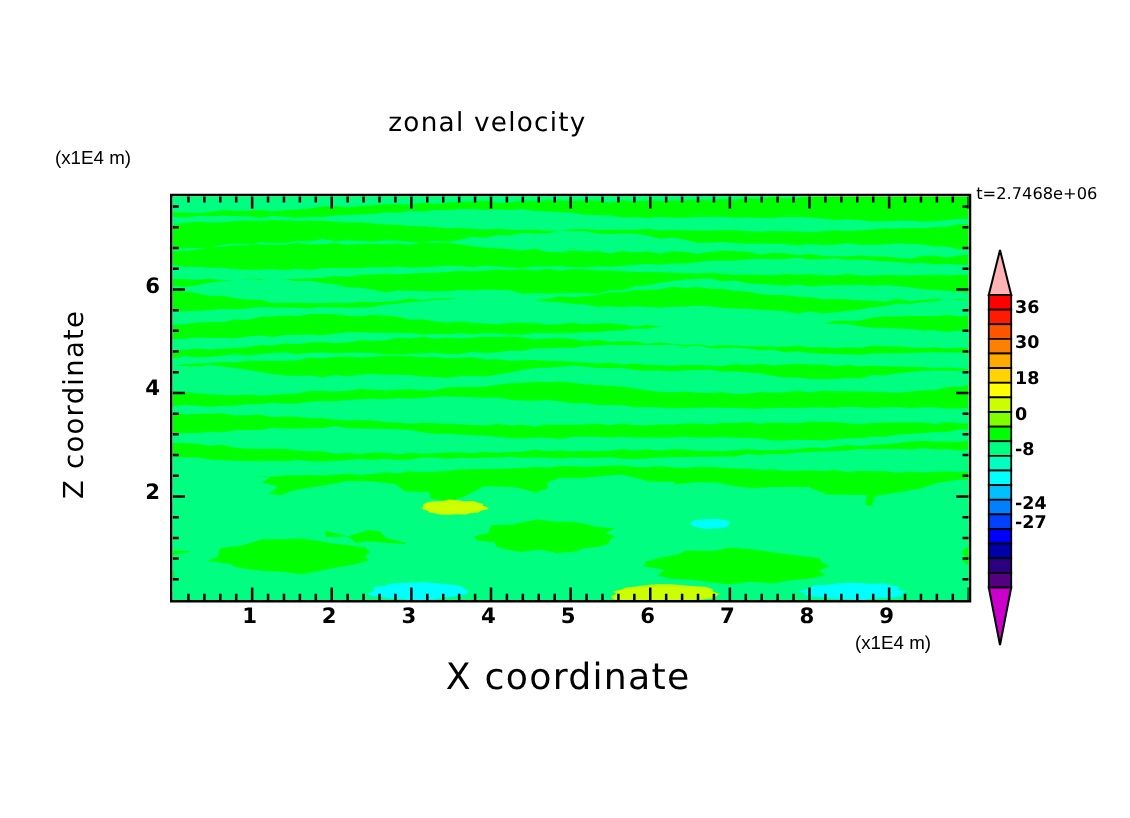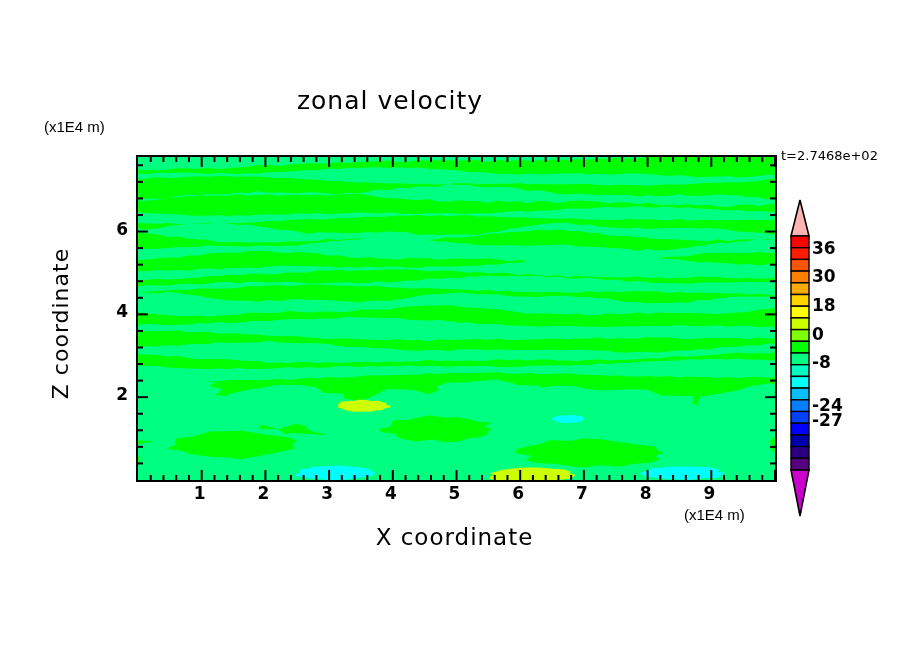--- a/index.html
+++ b/index.html
@@ -17,21 +17,21 @@
   }
 
   
   #plot-title {
     position: absolute;
     left: 0;
     top: 86px;
     width: 780px;
     text-align: center;
     font-family: "DejaVu Sans", sans-serif;
-    font-size: 25px;
+    font-size: 21px;
     font-weight: 400;
     letter-spacing: 1px;
     white-space: pre;
   }
 
   
   .unit-note {
     position: absolute;
     font-family: Liberation Sans, sans-serif;
     font-size: 15px;
@@ -77,21 +77,21 @@
   .ytick { width: 24px; text-align: right; }
 
   
   #xaxis-title {
     position: absolute;
     left: 136px;
     top: 524px;
     width: 637px;
     text-align: center;
     font-family: "DejaVu Sans", sans-serif;
-    font-size: 23px;
+    font-size: 29px;
     letter-spacing: 1px;
     white-space: pre;
   }
   #yaxis-title {
     position: absolute;
     left: -70px;
     top: 311px;
     width: 260px;
     text-align: center;
     font-family: "DejaVu Sans", sans-serif;
@@ -101,34 +101,34 @@
     transform: rotate(-90deg);
     transform-origin: center center;
   }
 
   
   #colorbar { position: absolute; left: 783px; top: 198px; }
   .cbar-label {
     position: absolute;
     left: 812px;
     font-family: "DejaVu Sans", sans-serif;
-    font-size: 17px;
+    font-size: 14px;
     font-weight: bold;
     white-space: pre;
   }
 </style>
 </head>
 <body>
 
 <div id="plot-title">zonal velocity</div>
 
 <div class="unit-note" id="unit-note-y">(x1E4 m)</div>
 <div class="unit-note" id="unit-note-x">(x1E4 m)</div>
 
-<div id="time-stamp">t=2.7468e+02</div>
+<div id="time-stamp">t=2.7468e+06</div>
 
 <div id="plot-frame">
   <svg id="contour-svg" width="637" height="323" viewBox="0 0 637 323" preserveAspectRatio="none">
     <rect x="0" y="0" width="637" height="323" fill="#00FF00"></rect>
     <g id="stripe-layer">
         <path d="M -10.0 -12.0 L 0.0 -9.7 L 10.0 -9.7 L 20.0 -8.4 L 30.0 -7.1 L 40.0 -7.7 L 50.0 -5.1 L 60.0 -4.7 L 70.0 -5.3 L 80.0 -4.5 L 90.0 -3.4 L 100.0 -2.2 L 110.0 -2.6 L 120.0 -2.5 L 130.0 -2.3 L 140.0 0.0 L 150.0 -0.3 L 160.0 -0.7 L 170.0 -1.6 L 180.0 -1.6 L 190.0 -1.7 L 200.0 -1.3 L 210.0 -2.8 L 220.0 -2.5 L 230.0 -3.1 L 240.0 -2.9 L 250.0 -2.4 L 260.0 -2.8 L 270.0 -3.3 L 280.0 -4.4 L 290.0 -4.3 L 300.0 -2.5 L 310.0 -4.1 L 320.0 -2.0 L 330.0 -2.6 L 340.0 -2.1 L 350.0 -1.5 L 360.0 -2.1 L 370.0 -2.3 L 380.0 -1.4 L 390.0 -2.0 L 400.0 -0.7 L 410.0 -2.1 L 420.0 -1.4 L 430.0 -2.4 L 440.0 -1.7 L 450.0 -1.8 L 460.0 -2.8 L 470.0 -4.8 L 480.0 -3.9 L 490.0 -4.9 L 500.0 -5.2 L 510.0 -6.0 L 520.0 -7.6 L 530.0 -8.1 L 540.0 -10.1 L 550.0 -9.6 L 560.0 -11.4 L 570.0 -12.3 L 580.0 -13.0 L 590.0 -13.8 L 600.0 -13.2 L 610.0 -13.8 L 620.0 -13.9 L 630.0 -13.0 L 640.0 -12.1 L 640.0 -0.5 L 630.0 -1.1 L 620.0 -1.7 L 610.0 -1.6 L 600.0 -1.0 L 590.0 -0.2 L 580.0 -1.0 L 570.0 -2.2 L 560.0 -1.9 L 550.0 -0.8 L 540.0 -1.6 L 530.0 0.1 L 520.0 -1.0 L 510.0 -0.5 L 500.0 1.5 L 490.0 1.8 L 480.0 0.5 L 470.0 1.9 L 460.0 1.4 L 450.0 2.8 L 440.0 2.2 L 430.0 3.1 L 420.0 2.6 L 410.0 3.1 L 400.0 3.4 L 390.0 3.6 L 380.0 3.3 L 370.0 4.1 L 360.0 3.0 L 350.0 5.1 L 340.0 3.2 L 330.0 3.1 L 320.0 3.7 L 310.0 3.2 L 300.0 3.2 L 290.0 3.8 L 280.0 3.1 L 270.0 5.0 L 260.0 5.1 L 250.0 3.4 L 240.0 4.2 L 230.0 4.4 L 220.0 4.9 L 210.0 6.1 L 200.0 5.2 L 190.0 6.6 L 180.0 6.4 L 170.0 6.3 L 160.0 7.1 L 150.0 7.8 L 140.0 9.0 L 130.0 7.7 L 120.0 8.1 L 110.0 9.8 L 100.0 10.5 L 90.0 11.1 L 80.0 12.0 L 70.0 11.0 L 60.0 11.7 L 50.0 11.6 L 40.0 11.2 L 30.0 12.5 L 20.0 13.3 L 10.0 12.9 L 0.0 12.7 L -10.0 12.0 Z" fill="#00FF80"></path>
         <path d="M -10.0 16.9 L 0.0 16.4 L 10.0 16.9 L 20.0 15.8 L 30.0 15.9 L 40.0 15.6 L 50.0 15.8 L 60.0 15.9 L 70.0 17.3 L 80.0 15.8 L 90.0 16.3 L 100.0 17.3 L 110.0 16.3 L 120.0 16.6 L 130.0 15.3 L 140.0 15.0 L 150.0 14.5 L 160.0 14.1 L 170.0 12.9 L 180.0 13.2 L 190.0 11.6 L 200.0 12.1 L 210.0 11.0 L 220.0 11.1 L 230.0 10.4 L 240.0 10.2 L 250.0 10.9 L 260.0 10.5 L 270.0 10.9 L 280.0 10.4 L 290.0 11.7 L 300.0 12.2 L 310.0 12.8 L 320.0 13.2 L 330.0 15.0 L 340.0 15.0 L 350.0 15.4 L 360.0 16.9 L 370.0 16.8 L 380.0 17.4 L 390.0 16.5 L 400.0 17.2 L 410.0 17.2 L 420.0 16.4 L 430.0 16.6 L 440.0 16.3 L 450.0 17.2 L 460.0 16.9 L 470.0 17.4 L 480.0 17.3 L 490.0 16.6 L 500.0 16.6 L 510.0 16.9 L 520.0 17.9 L 530.0 18.9 L 540.0 18.3 L 550.0 19.1 L 560.0 20.2 L 570.0 19.9 L 580.0 19.6 L 590.0 19.3 L 600.0 20.4 L 610.0 20.0 L 620.0 18.9 L 630.0 18.0 L 640.0 18.1 L 640.0 21.9 L 630.0 22.2 L 620.0 24.1 L 610.0 24.7 L 600.0 25.6 L 590.0 25.3 L 580.0 25.7 L 570.0 25.7 L 560.0 26.6 L 550.0 27.2 L 540.0 27.8 L 530.0 27.2 L 520.0 28.0 L 510.0 28.7 L 500.0 28.2 L 490.0 28.0 L 480.0 27.7 L 470.0 28.4 L 460.0 28.0 L 450.0 27.1 L 440.0 26.9 L 430.0 27.3 L 420.0 27.3 L 410.0 27.2 L 400.0 27.0 L 390.0 27.2 L 380.0 26.2 L 370.0 27.0 L 360.0 26.7 L 350.0 26.9 L 340.0 26.9 L 330.0 26.2 L 320.0 26.3 L 310.0 27.1 L 300.0 27.5 L 290.0 26.7 L 280.0 26.9 L 270.0 26.7 L 260.0 26.2 L 250.0 26.6 L 240.0 26.0 L 230.0 25.3 L 220.0 25.5 L 210.0 24.7 L 200.0 23.9 L 190.0 24.0 L 180.0 22.8 L 170.0 22.5 L 160.0 21.8 L 150.0 20.8 L 140.0 21.0 L 130.0 20.4 L 120.0 19.6 L 110.0 19.6 L 100.0 19.8 L 90.0 19.3 L 80.0 19.0 L 70.0 19.8 L 60.0 19.3 L 50.0 19.8 L 40.0 20.7 L 30.0 21.0 L 20.0 20.3 L 10.0 21.2 L 0.0 22.7 L -10.0 22.4 Z" fill="#00FF80"></path>
         <path d="M -10.0 43.2 L 0.0 42.8 L 10.0 41.4 L 20.0 41.5 L 30.0 40.8 L 40.0 38.9 L 50.0 37.8 L 60.0 38.2 L 70.0 38.6 L 80.0 38.8 L 90.0 38.7 L 100.0 37.2 L 110.0 38.5 L 120.0 38.2 L 130.0 37.4 L 140.0 38.8 L 150.0 38.1 L 160.0 38.0 L 170.0 38.3 L 180.0 37.8 L 190.0 38.8 L 200.0 37.0 L 210.0 35.8 L 220.0 36.4 L 230.0 34.7 L 240.0 32.4 L 250.0 33.2 L 260.0 30.9 L 270.0 30.9 L 280.0 29.4 L 290.0 29.7 L 300.0 29.7 L 310.0 27.1 L 320.0 28.0 L 330.0 27.7 L 340.0 29.8 L 350.0 30.2 L 360.0 29.8 L 370.0 29.9 L 380.0 31.3 L 390.0 33.9 L 400.0 33.0 L 410.0 34.8 L 420.0 37.1 L 430.0 37.2 L 440.0 36.6 L 450.0 37.3 L 460.0 37.9 L 470.0 37.8 L 480.0 38.0 L 490.0 38.1 L 500.0 39.4 L 510.0 38.2 L 520.0 38.9 L 530.0 38.7 L 540.0 37.3 L 550.0 38.7 L 560.0 38.8 L 570.0 38.6 L 580.0 37.6 L 590.0 38.1 L 600.0 38.6 L 610.0 40.0 L 620.0 40.3 L 630.0 42.5 L 640.0 41.9 L 640.0 46.6 L 630.0 47.2 L 620.0 48.9 L 610.0 47.5 L 600.0 47.9 L 590.0 49.9 L 580.0 49.4 L 570.0 48.1 L 560.0 48.2 L 550.0 47.4 L 540.0 48.1 L 530.0 48.0 L 520.0 47.8 L 510.0 46.1 L 500.0 47.2 L 490.0 45.5 L 480.0 45.3 L 470.0 46.5 L 460.0 44.4 L 450.0 44.0 L 440.0 43.6 L 430.0 44.3 L 420.0 46.0 L 410.0 44.6 L 400.0 44.0 L 390.0 45.9 L 380.0 44.2 L 370.0 45.0 L 360.0 43.8 L 350.0 45.8 L 340.0 43.9 L 330.0 44.1 L 320.0 43.2 L 310.0 44.7 L 300.0 44.6 L 290.0 41.9 L 280.0 43.3 L 270.0 42.4 L 260.0 41.5 L 250.0 40.9 L 240.0 39.9 L 230.0 38.3 L 220.0 37.1 L 210.0 37.2 L 200.0 37.2 L 190.0 36.6 L 180.0 35.5 L 170.0 35.3 L 160.0 36.2 L 150.0 35.7 L 140.0 35.4 L 130.0 35.7 L 120.0 34.2 L 110.0 36.1 L 100.0 35.5 L 90.0 37.3 L 80.0 37.4 L 70.0 36.8 L 60.0 39.1 L 50.0 39.1 L 40.0 40.4 L 30.0 40.5 L 20.0 42.6 L 10.0 43.8 L 0.0 43.8 L -10.0 44.2 Z" fill="#00FF80"></path>
         <path d="M -10.0 55.0 L 0.0 55.2 L 10.0 56.3 L 20.0 56.4 L 30.0 57.1 L 40.0 57.2 L 50.0 58.4 L 60.0 58.8 L 70.0 58.7 L 80.0 58.3 L 90.0 59.0 L 100.0 58.2 L 110.0 58.7 L 120.0 57.6 L 130.0 57.3 L 140.0 57.5 L 150.0 57.5 L 160.0 56.3 L 170.0 56.9 L 180.0 56.1 L 190.0 56.9 L 200.0 56.8 L 210.0 56.2 L 220.0 55.5 L 230.0 55.7 L 240.0 56.5 L 250.0 55.5 L 260.0 56.2 L 270.0 56.9 L 280.0 57.1 L 290.0 56.2 L 300.0 56.2 L 310.0 56.0 L 320.0 56.8 L 330.0 56.7 L 340.0 56.2 L 350.0 56.4 L 360.0 55.7 L 370.0 54.7 L 380.0 54.1 L 390.0 54.8 L 400.0 53.8 L 410.0 53.8 L 420.0 52.7 L 430.0 51.5 L 440.0 51.5 L 450.0 51.4 L 460.0 50.5 L 470.0 50.0 L 480.0 50.4 L 490.0 50.1 L 500.0 49.2 L 510.0 50.5 L 520.0 50.3 L 530.0 49.5 L 540.0 51.0 L 550.0 50.3 L 560.0 51.4 L 570.0 52.1 L 580.0 52.6 L 590.0 53.5 L 600.0 53.1 L 610.0 54.3 L 620.0 53.9 L 630.0 54.7 L 640.0 55.1 L 640.0 63.1 L 630.0 62.8 L 620.0 63.3 L 610.0 62.7 L 600.0 63.2 L 590.0 63.3 L 580.0 63.2 L 570.0 63.0 L 560.0 63.3 L 550.0 63.4 L 540.0 62.1 L 530.0 63.4 L 520.0 63.1 L 510.0 62.3 L 500.0 62.7 L 490.0 62.1 L 480.0 63.1 L 470.0 63.0 L 460.0 62.5 L 450.0 62.7 L 440.0 61.9 L 430.0 61.3 L 420.0 61.8 L 410.0 61.5 L 400.0 61.2 L 390.0 60.7 L 380.0 60.3 L 370.0 60.5 L 360.0 59.9 L 350.0 59.3 L 340.0 59.4 L 330.0 58.3 L 320.0 58.4 L 310.0 59.3 L 300.0 58.2 L 290.0 59.3 L 280.0 58.1 L 270.0 59.1 L 260.0 58.5 L 250.0 59.4 L 240.0 59.9 L 230.0 59.5 L 220.0 60.6 L 210.0 61.2 L 200.0 61.3 L 190.0 61.9 L 180.0 62.4 L 170.0 62.0 L 160.0 62.6 L 150.0 62.9 L 140.0 64.3 L 130.0 63.9 L 120.0 65.1 L 110.0 65.5 L 100.0 66.2 L 90.0 66.1 L 80.0 65.6 L 70.0 66.2 L 60.0 66.6 L 50.0 67.2 L 40.0 67.0 L 30.0 66.0 L 20.0 66.7 L 10.0 66.4 L 0.0 65.9 L -10.0 65.6 Z" fill="#00FF80"></path>
         <path d="M -10.0 72.7 L 0.0 71.7 L 10.0 72.5 L 20.0 71.2 L 30.0 68.9 L 40.0 67.9 L 50.0 66.9 L 60.0 66.8 L 70.0 66.9 L 80.0 64.7 L 90.0 66.4 L 100.0 68.0 L 110.0 67.6 L 120.0 69.4 L 130.0 70.4 L 140.0 72.7 L 150.0 73.1 L 160.0 74.6 L 170.0 76.9 L 180.0 75.3 L 190.0 75.6 L 200.0 75.7 L 210.0 76.2 L 220.0 76.0 L 230.0 74.9 L 240.0 75.4 L 250.0 74.6 L 260.0 74.9 L 270.0 75.2 L 280.0 77.9 L 290.0 77.5 L 300.0 77.9 L 310.0 77.6 L 320.0 77.4 L 330.0 77.6 L 340.0 77.9 L 350.0 75.2 L 360.0 75.1 L 370.0 72.0 L 380.0 71.1 L 390.0 69.2 L 400.0 67.7 L 410.0 66.5 L 420.0 66.0 L 430.0 65.8 L 440.0 67.9 L 450.0 67.3 L 460.0 69.5 L 470.0 70.2 L 480.0 70.7 L 490.0 71.5 L 500.0 70.5 L 510.0 72.1 L 520.0 71.4 L 530.0 70.9 L 540.0 71.1 L 550.0 70.8 L 560.0 71.5 L 570.0 70.9 L 580.0 71.8 L 590.0 72.7 L 600.0 74.4 L 610.0 75.0 L 620.0 75.5 L 630.0 76.5 L 640.0 78.1 L 640.0 84.2 L 630.0 82.0 L 620.0 82.8 L 610.0 82.2 L 600.0 82.8 L 590.0 84.0 L 580.0 82.2 L 570.0 84.4 L 560.0 83.5 L 550.0 83.3 L 540.0 82.6 L 530.0 82.2 L 520.0 82.3 L 510.0 80.7 L 500.0 80.3 L 490.0 79.1 L 480.0 78.9 L 470.0 78.2 L 460.0 76.1 L 450.0 75.8 L 440.0 73.9 L 430.0 74.0 L 420.0 72.6 L 410.0 73.4 L 400.0 72.4 L 390.0 74.3 L 380.0 74.7 L 370.0 75.0 L 360.0 76.7 L 350.0 76.7 L 340.0 78.9 L 330.0 79.9 L 320.0 80.8 L 310.0 80.0 L 300.0 82.0 L 290.0 83.0 L 280.0 83.3 L 270.0 82.5 L 260.0 83.1 L 250.0 81.5 L 240.0 82.4 L 230.0 81.9 L 220.0 81.5 L 210.0 81.8 L 200.0 82.9 L 190.0 81.7 L 180.0 83.8 L 170.0 84.3 L 160.0 84.8 L 150.0 84.3 L 140.0 85.6 L 130.0 85.1 L 120.0 85.5 L 110.0 85.6 L 100.0 85.1 L 90.0 85.2 L 80.0 85.3 L 70.0 82.8 L 60.0 82.6 L 50.0 81.5 L 40.0 79.5 L 30.0 79.7 L 20.0 77.6 L 10.0 76.2 L 0.0 75.6 L -10.0 73.9 Z" fill="#00FF80"></path>

